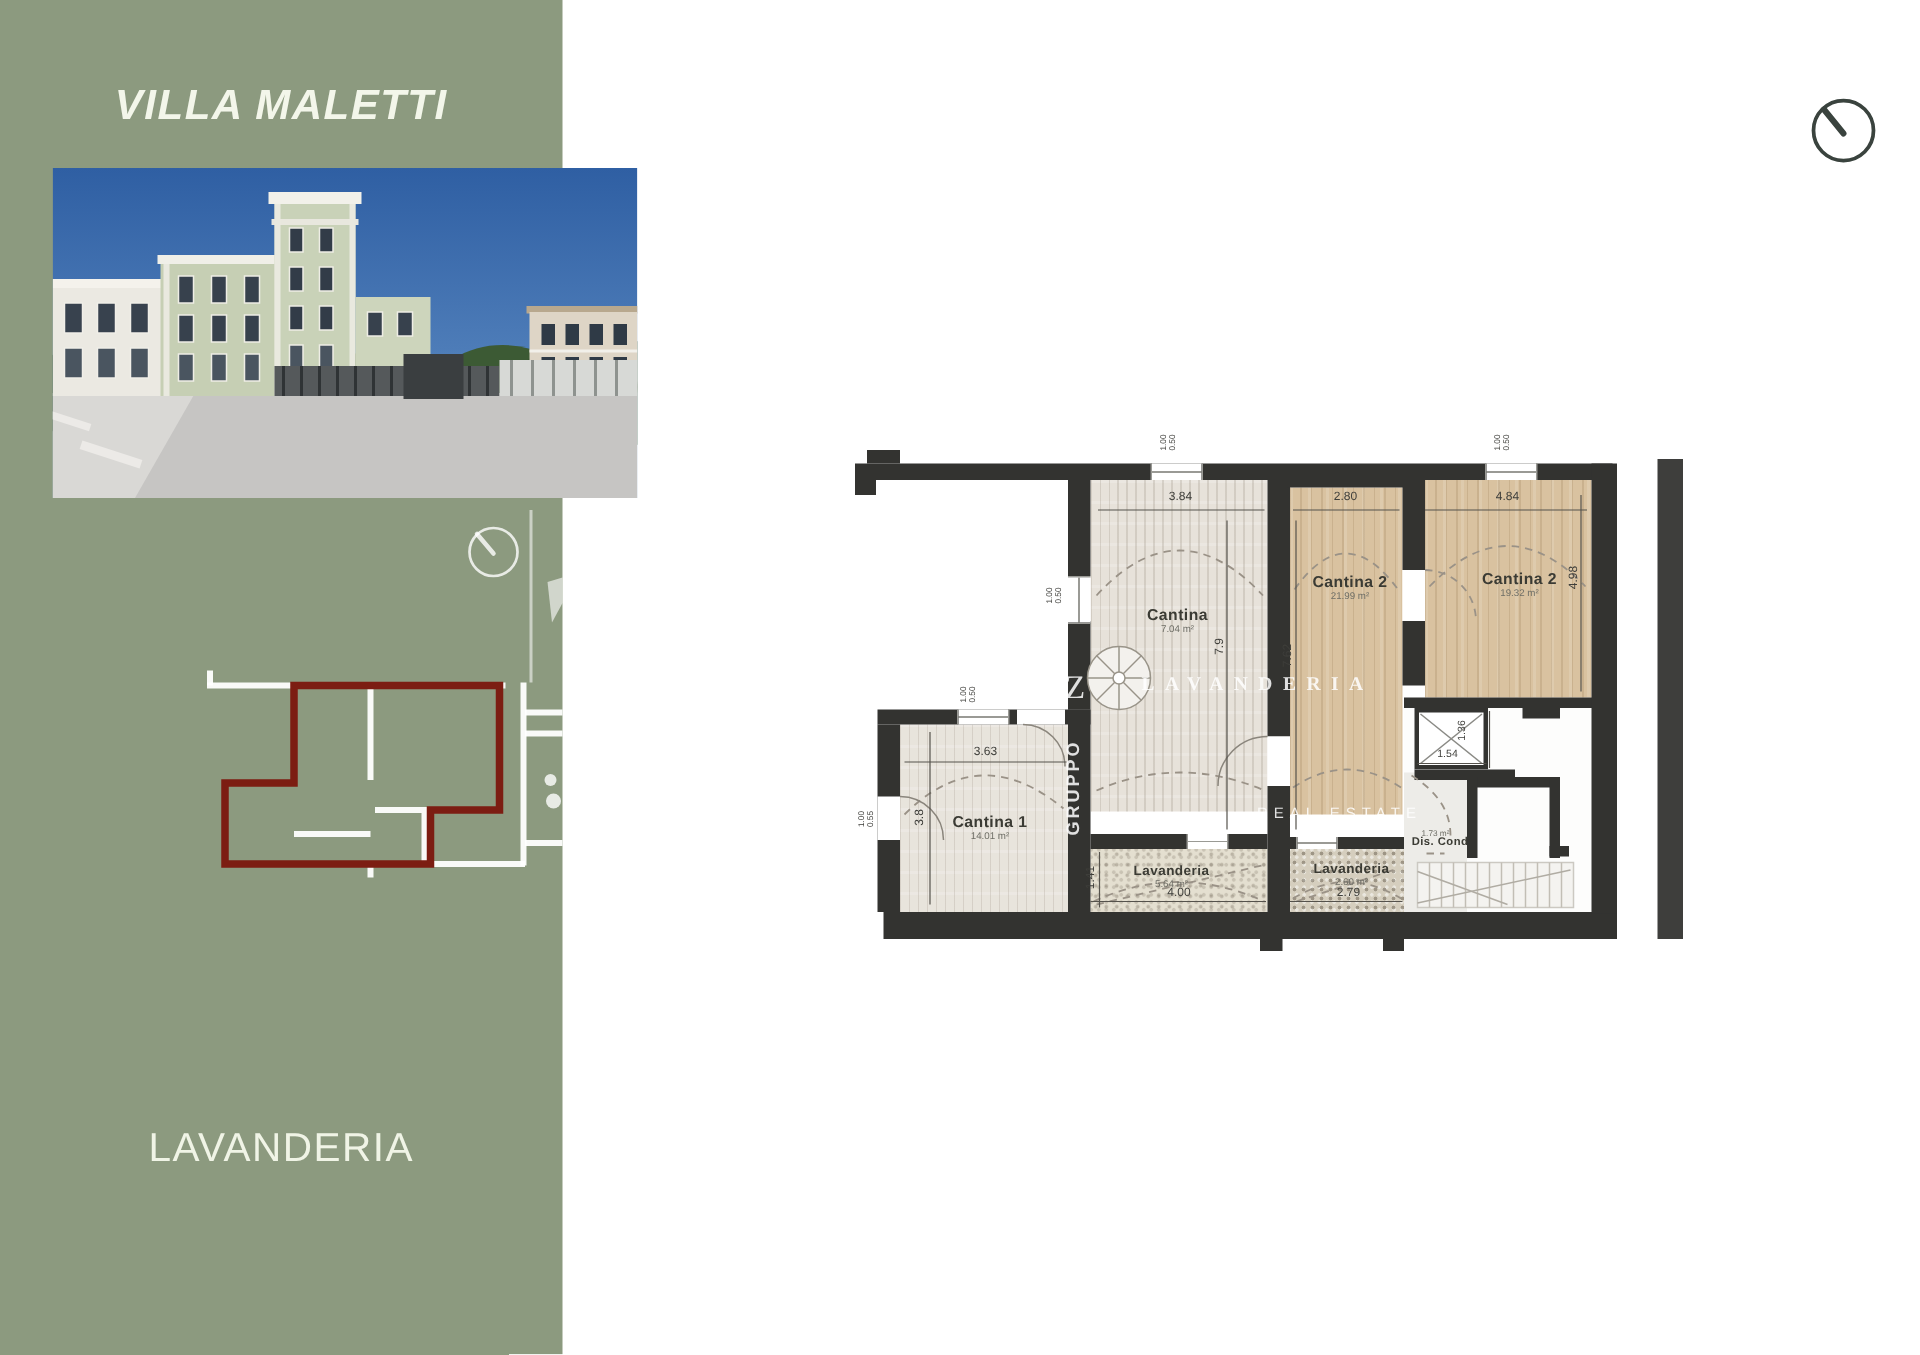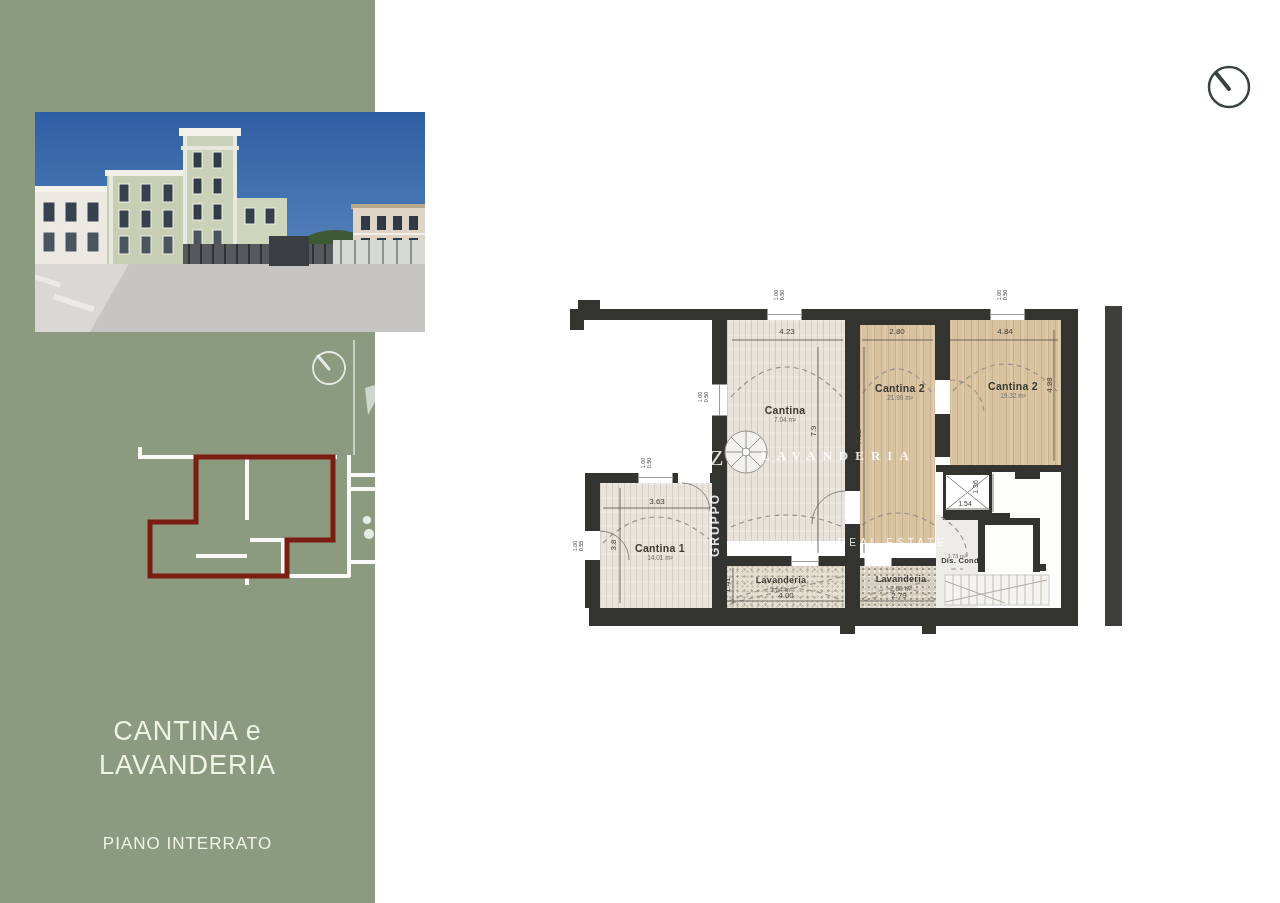--- a/index.html
+++ b/index.html
@@ -38,20 +38,21 @@
   #wm-brand2sub{left:273px;top:252px;font-size:10px;letter-spacing:4px;font-family:"Liberation Sans",sans-serif;}
   #wm-gruppo{left:143px;top:272px;font-size:12px;font-weight:bold;letter-spacing:2px;font-family:"Liberation Sans",sans-serif;transform:rotate(-90deg);transform-origin:0 0;}
 </style>
 </head>
 <body>
 
 <div id="stage">
 
   <div id="sidebar" class="abs"></div>
 
+  <div id="hdr-title" class="abs hdr">VILLA MALETTI</div>
 
   <div class="abs" style="left:35px;top:112px;width:390px;height:220px;overflow:hidden;">
     <svg width="390" height="220">
       <defs>
         <linearGradient id="sky" x1="0" y1="0" x2="0" y2="1">
           <stop offset="0" stop-color="#2f5fa3"></stop>
             <stop offset="0.55" stop-color="#4d7cb8"></stop>
             <stop offset="0.85" stop-color="#7fa6d2"></stop>
         </linearGradient>
       </defs>
@@ -175,23 +176,21 @@
       <line x1="153" y1="204" x2="153" y2="238"></line>
       <line x1="66" y1="218" x2="117" y2="218"></line>
       <line x1="117" y1="238" x2="117" y2="247"></line>
     </g>
     <circle cx="237" cy="182" r="4" fill="rgba(255,255,255,.8)"></circle>
     <circle cx="239" cy="196" r="5" fill="rgba(255,255,255,.8)"></circle>
 
     <polygon points="66,119 203,119 203,202 157,202 157,238 20,238 20,184 66,184" fill="none" stroke="#7c1d12" stroke-width="5"></polygon>
   </svg>
 
-  <div id="cap1" class="abs cap">CANTINA e</div>
   <div id="cap2" class="abs cap">LAVANDERIA</div>
-  <div id="floorlbl" class="abs cap">PIANO INTERRATO</div>
 
   <svg class="abs" style="left:1204px;top:63px;" width="50" height="50">
     <circle cx="25" cy="24" r="20" fill="none" stroke="#3a433e" stroke-width="2.5"></circle>
     <line x1="12" y1="10" x2="25" y2="26" stroke="#3a433e" stroke-width="4" stroke-linecap="round"></line>
   </svg>
 
   <div id="plan" class="abs">
 
     <div class="fill" style="left:371px;top:187px;width:125px;height:136px;background:#fdfdfc;"></div>
     <div class="fill" style="left:371px;top:230px;width:42px;height:93px;background:#edecе8;background:#edece8;"></div>
@@ -311,21 +310,21 @@
         <line x1="38" y1="223" x2="146" y2="223"></line>
           <line x1="55" y1="203" x2="55" y2="318"></line>
         <line x1="168" y1="283" x2="168" y2="320"></line>
         <line x1="162" y1="316" x2="279" y2="316"></line>
           <line x1="295" y1="316" x2="370" y2="316"></line>
         <line x1="380" y1="224" x2="426" y2="224"></line>
           <line x1="428" y1="189" x2="428" y2="227"></line>
       </g>
     </svg>
 
-    <div class="dim" style="left:222px;top:46px;">4.23</div>
+    <div class="dim" style="left:222px;top:46px;">3.84</div>
     <div class="dim" style="left:332px;top:46px;text-align:right;">2.80</div>
     <div class="dim" style="left:440px;top:46px;">4.84</div>
     <div class="dim v" style="left:248px;top:146px;">7.9</div>
     <div class="dim v" style="left:293px;top:152px;">7.62</div>
     <div class="dim v" style="left:484px;top:100px;">4.98</div>
     <div class="dim" style="left:92px;top:216px;">3.63</div>
     <div class="dim v" style="left:48px;top:260px;">3.8</div>
     <div class="dim v" style="left:162px;top:300px;">1.41</div>
     <div class="dim" style="left:221px;top:310px;">4.00</div>
     <div class="dim" style="left:334px;top:310px;">2.79</div>

